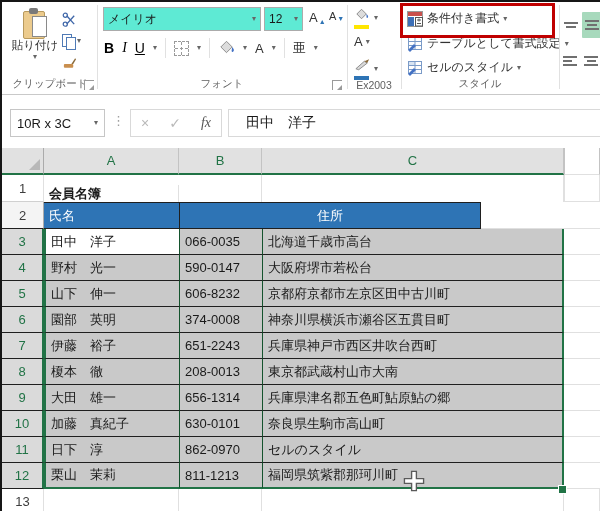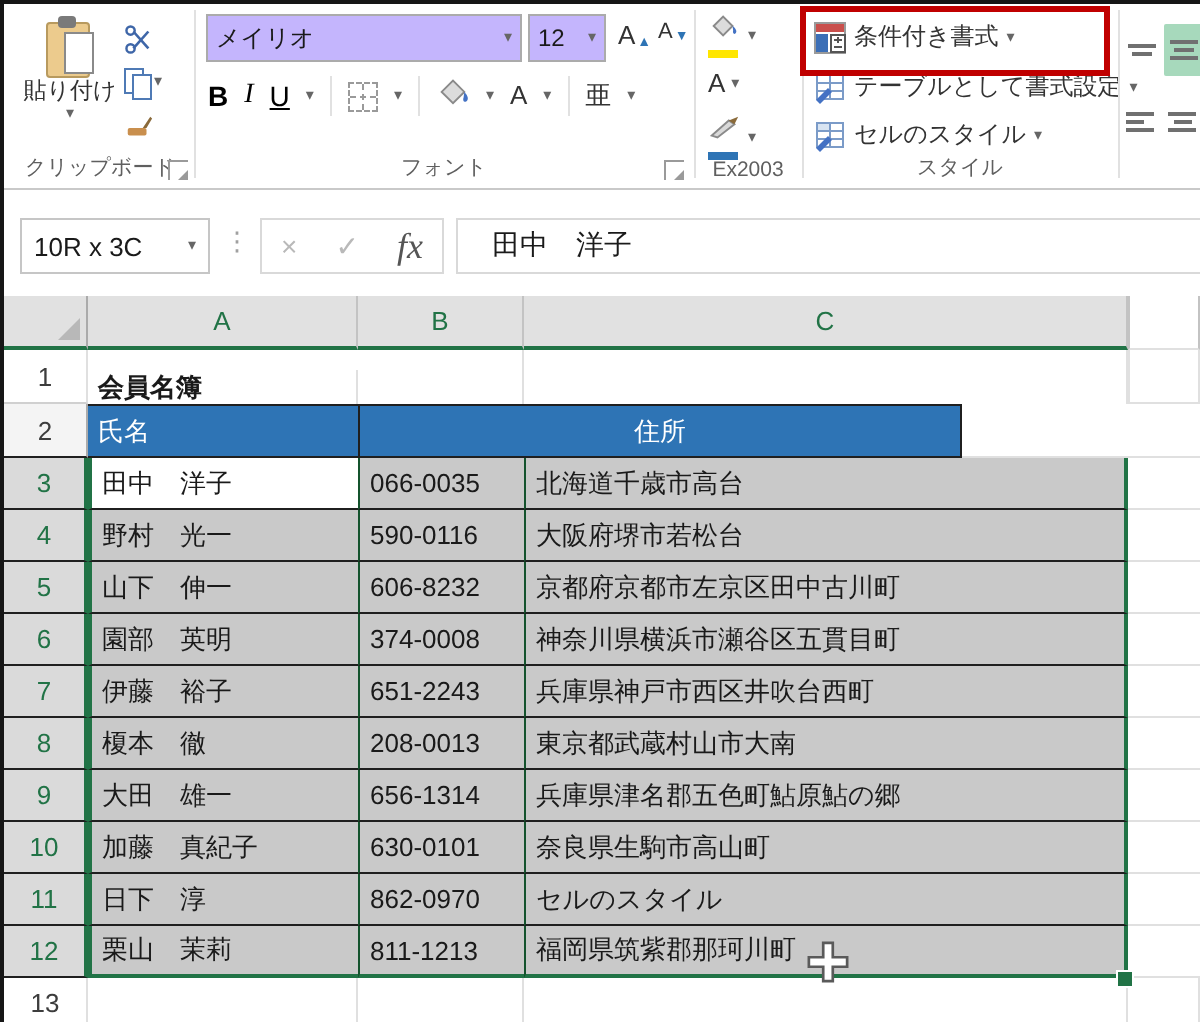--- a/index.html
+++ b/index.html
@@ -27,21 +27,21 @@
              border:1px solid #b89a5e;border-radius:2px;}
   .clip-clip{position:absolute;left:6px;top:0;width:9px;height:6px;background:#7a7a7a;border-radius:2px;}
   .clip-page{position:absolute;left:9px;top:8px;width:13px;height:19px;background:#fff;border:1px solid #8a8a8a;}
   .small-stack{position:absolute;left:58px;top:6px;width:34px;}
   .sbtn{height:22px;display:flex;align-items:center;gap:2px;}
   .copy-ic{position:relative;width:13px;height:15px;}
   .copy-ic i{position:absolute;display:block;width:8px;height:11px;background:#fff;border:1px solid #4f7ab5;}
   .copy-ic i:first-child{left:0;top:0;}
   .copy-ic i:last-child{left:4px;top:3px;}
   
-  .combo{position:absolute;box-sizing:border-box;border:1px solid #ababab;background:#c4b5fd;
+  .combo{position:absolute;box-sizing:border-box;border:1px solid #ababab;background:#5eead4;
          display:flex;align-items:center;font-size:12px;color:#1a1a1a;padding:0 4px;}
   .combo .caret{margin-left:auto;}
   .fbtn{display:flex;align-items:flex-end;gap:1px;font-size:14px;color:#333;}
   .font-row2{position:absolute;left:6px;top:36px;display:flex;align-items:center;gap:8px;}
   .bld{font-weight:bold;font-size:14px;}
   .itl{font-style:italic;font-family:"Liberation Serif",serif;font-size:14px;}
   .und{text-decoration:underline;font-size:14px;}
   .minisep{width:1px;height:20px;background:#e1e1e1;}
   .border-ic{position:relative;width:13px;height:13px;border:1px dashed #9a9a9a;}
   .border-ic:before{content:"";position:absolute;left:6px;top:0;bottom:0;border-left:1px dashed #9a9a9a;}
@@ -65,21 +65,21 @@
         border-bottom:1px solid #b5b5b5;}
   .namebox{position:absolute;left:8px;top:14px;width:95px;height:28px;box-sizing:border-box;
            border:1px solid #c6c6c6;display:flex;align-items:center;padding:0 6px;
            font-size:13px;color:#1a1a1a;background:#fff;}
   .namebox .caret{margin-left:auto;}
   .fdots{position:absolute;left:110px;top:18px;color:#a0a0a0;font-size:13px;}
   .fxbox{position:absolute;left:128px;top:14px;width:92px;height:28px;box-sizing:border-box;
          border:1px solid #d9d9d9;display:flex;align-items:center;justify-content:space-around;
          background:#fff;}
   .fx-cancel,.fx-enter{color:#b9b9b9;font-size:14px;}
-  .fx-fn{font-family:"Liberation Serif",serif;font-style:italic;font-size:18px;color:#555;}
+  .fx-fn{font-family:"Liberation Serif",serif;font-style:italic;font-size:14px;color:#555;}
   .ffield{position:absolute;left:226px;top:14px;width:372px;height:28px;box-sizing:border-box;
           border:1px solid #d9d9d9;border-right:none;display:flex;align-items:center;
           padding-left:17px;font-size:14px;color:#1a1a1a;background:#fff;}
   
   .grid{position:absolute;left:0;top:146px;width:598px;height:365px;background:#fff;}
   .grow{display:flex;}
   .cell{box-sizing:border-box;display:flex;align-items:center;overflow:hidden;
         white-space:nowrap;font-size:13px;color:#1a1a1a;}
   .rh{width:42px;justify-content:center;background:#f4f4f4;color:#3d3d3d;
       border-right:1px solid #ababab;border-bottom:1px solid #d0d0d0;flex:none;}
@@ -361,21 +361,21 @@
       <div class="grow r-data">
         <div class="cell rh sel">3</div>
         <div class="cell col-a active-cell">田中　洋子</div>
         <div class="cell col-b">066-0035</div>
         <div class="cell col-c">北海道千歳市高台</div>
         <div class="cell fill"></div>
       </div>
       <div class="grow r-data">
         <div class="cell rh sel">4</div>
         <div class="cell col-a">野村　光一</div>
-        <div class="cell col-b">590-0116</div>
+        <div class="cell col-b">590-0147</div>
         <div class="cell col-c">大阪府堺市若松台</div>
         <div class="cell fill"></div>
       </div>
       <div class="grow r-data">
         <div class="cell rh sel">5</div>
         <div class="cell col-a">山下　伸一</div>
         <div class="cell col-b">606-8232</div>
         <div class="cell col-c">京都府京都市左京区田中古川町</div>
         <div class="cell fill"></div>
       </div>

